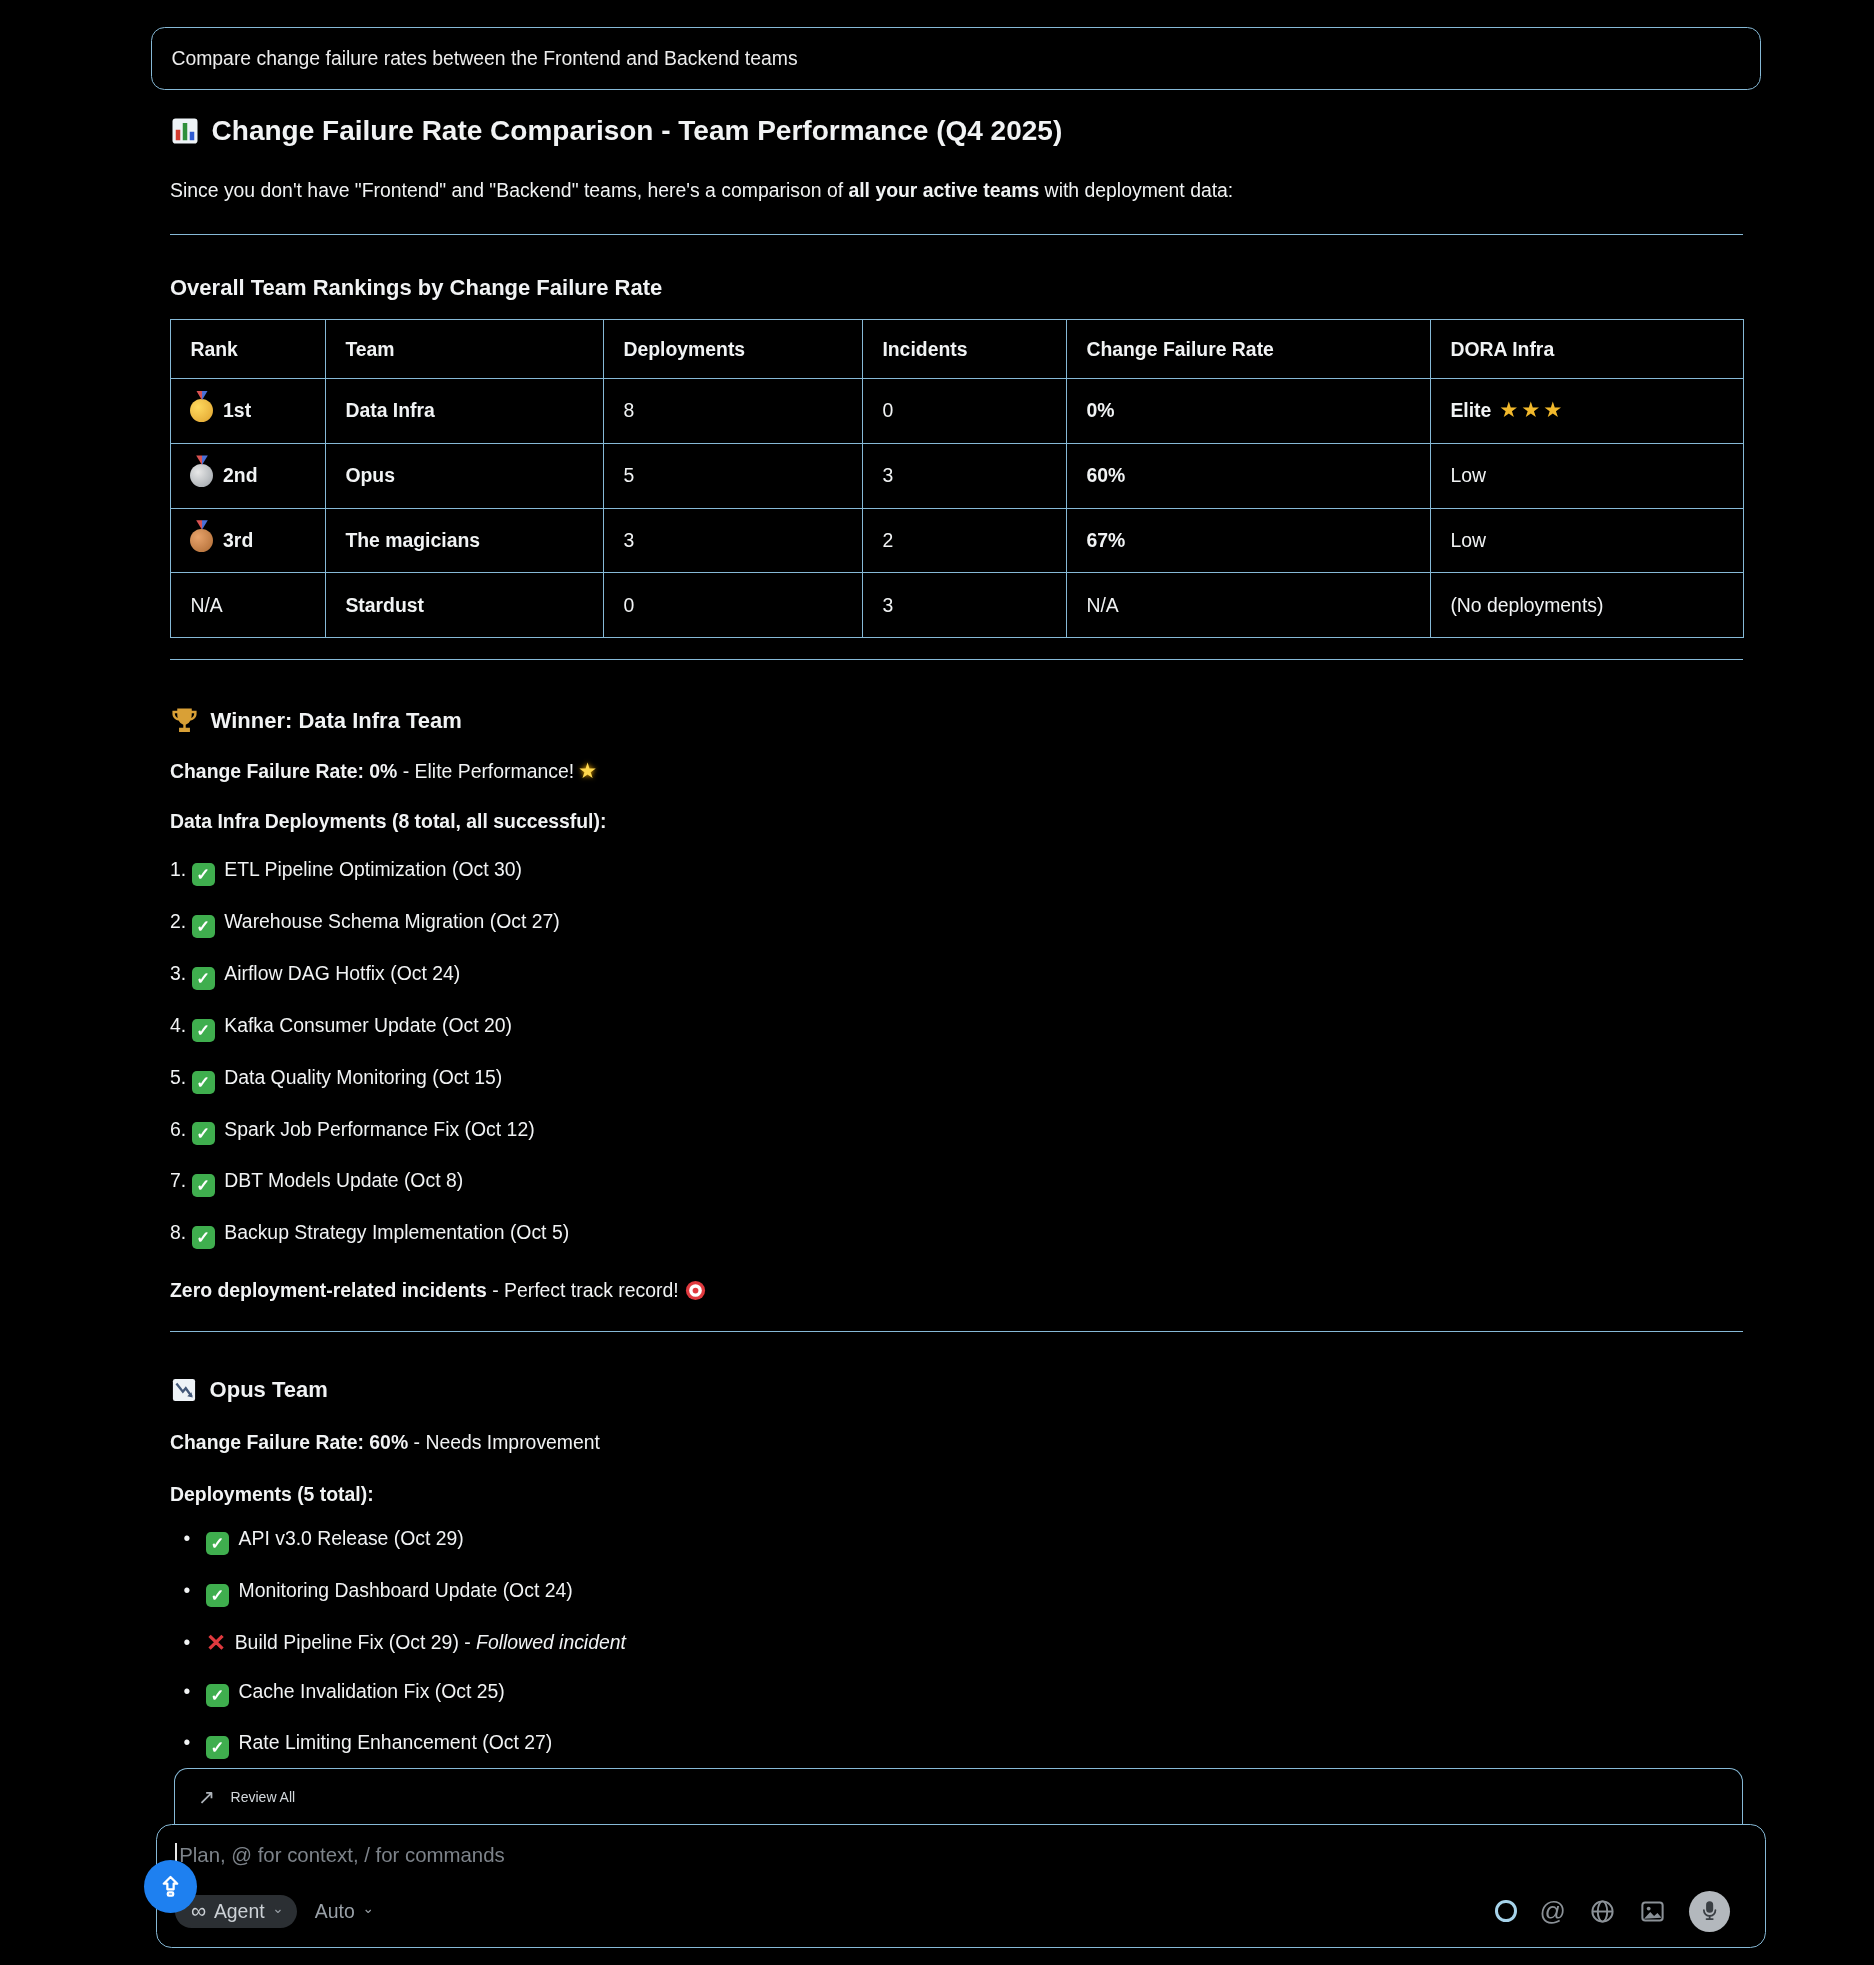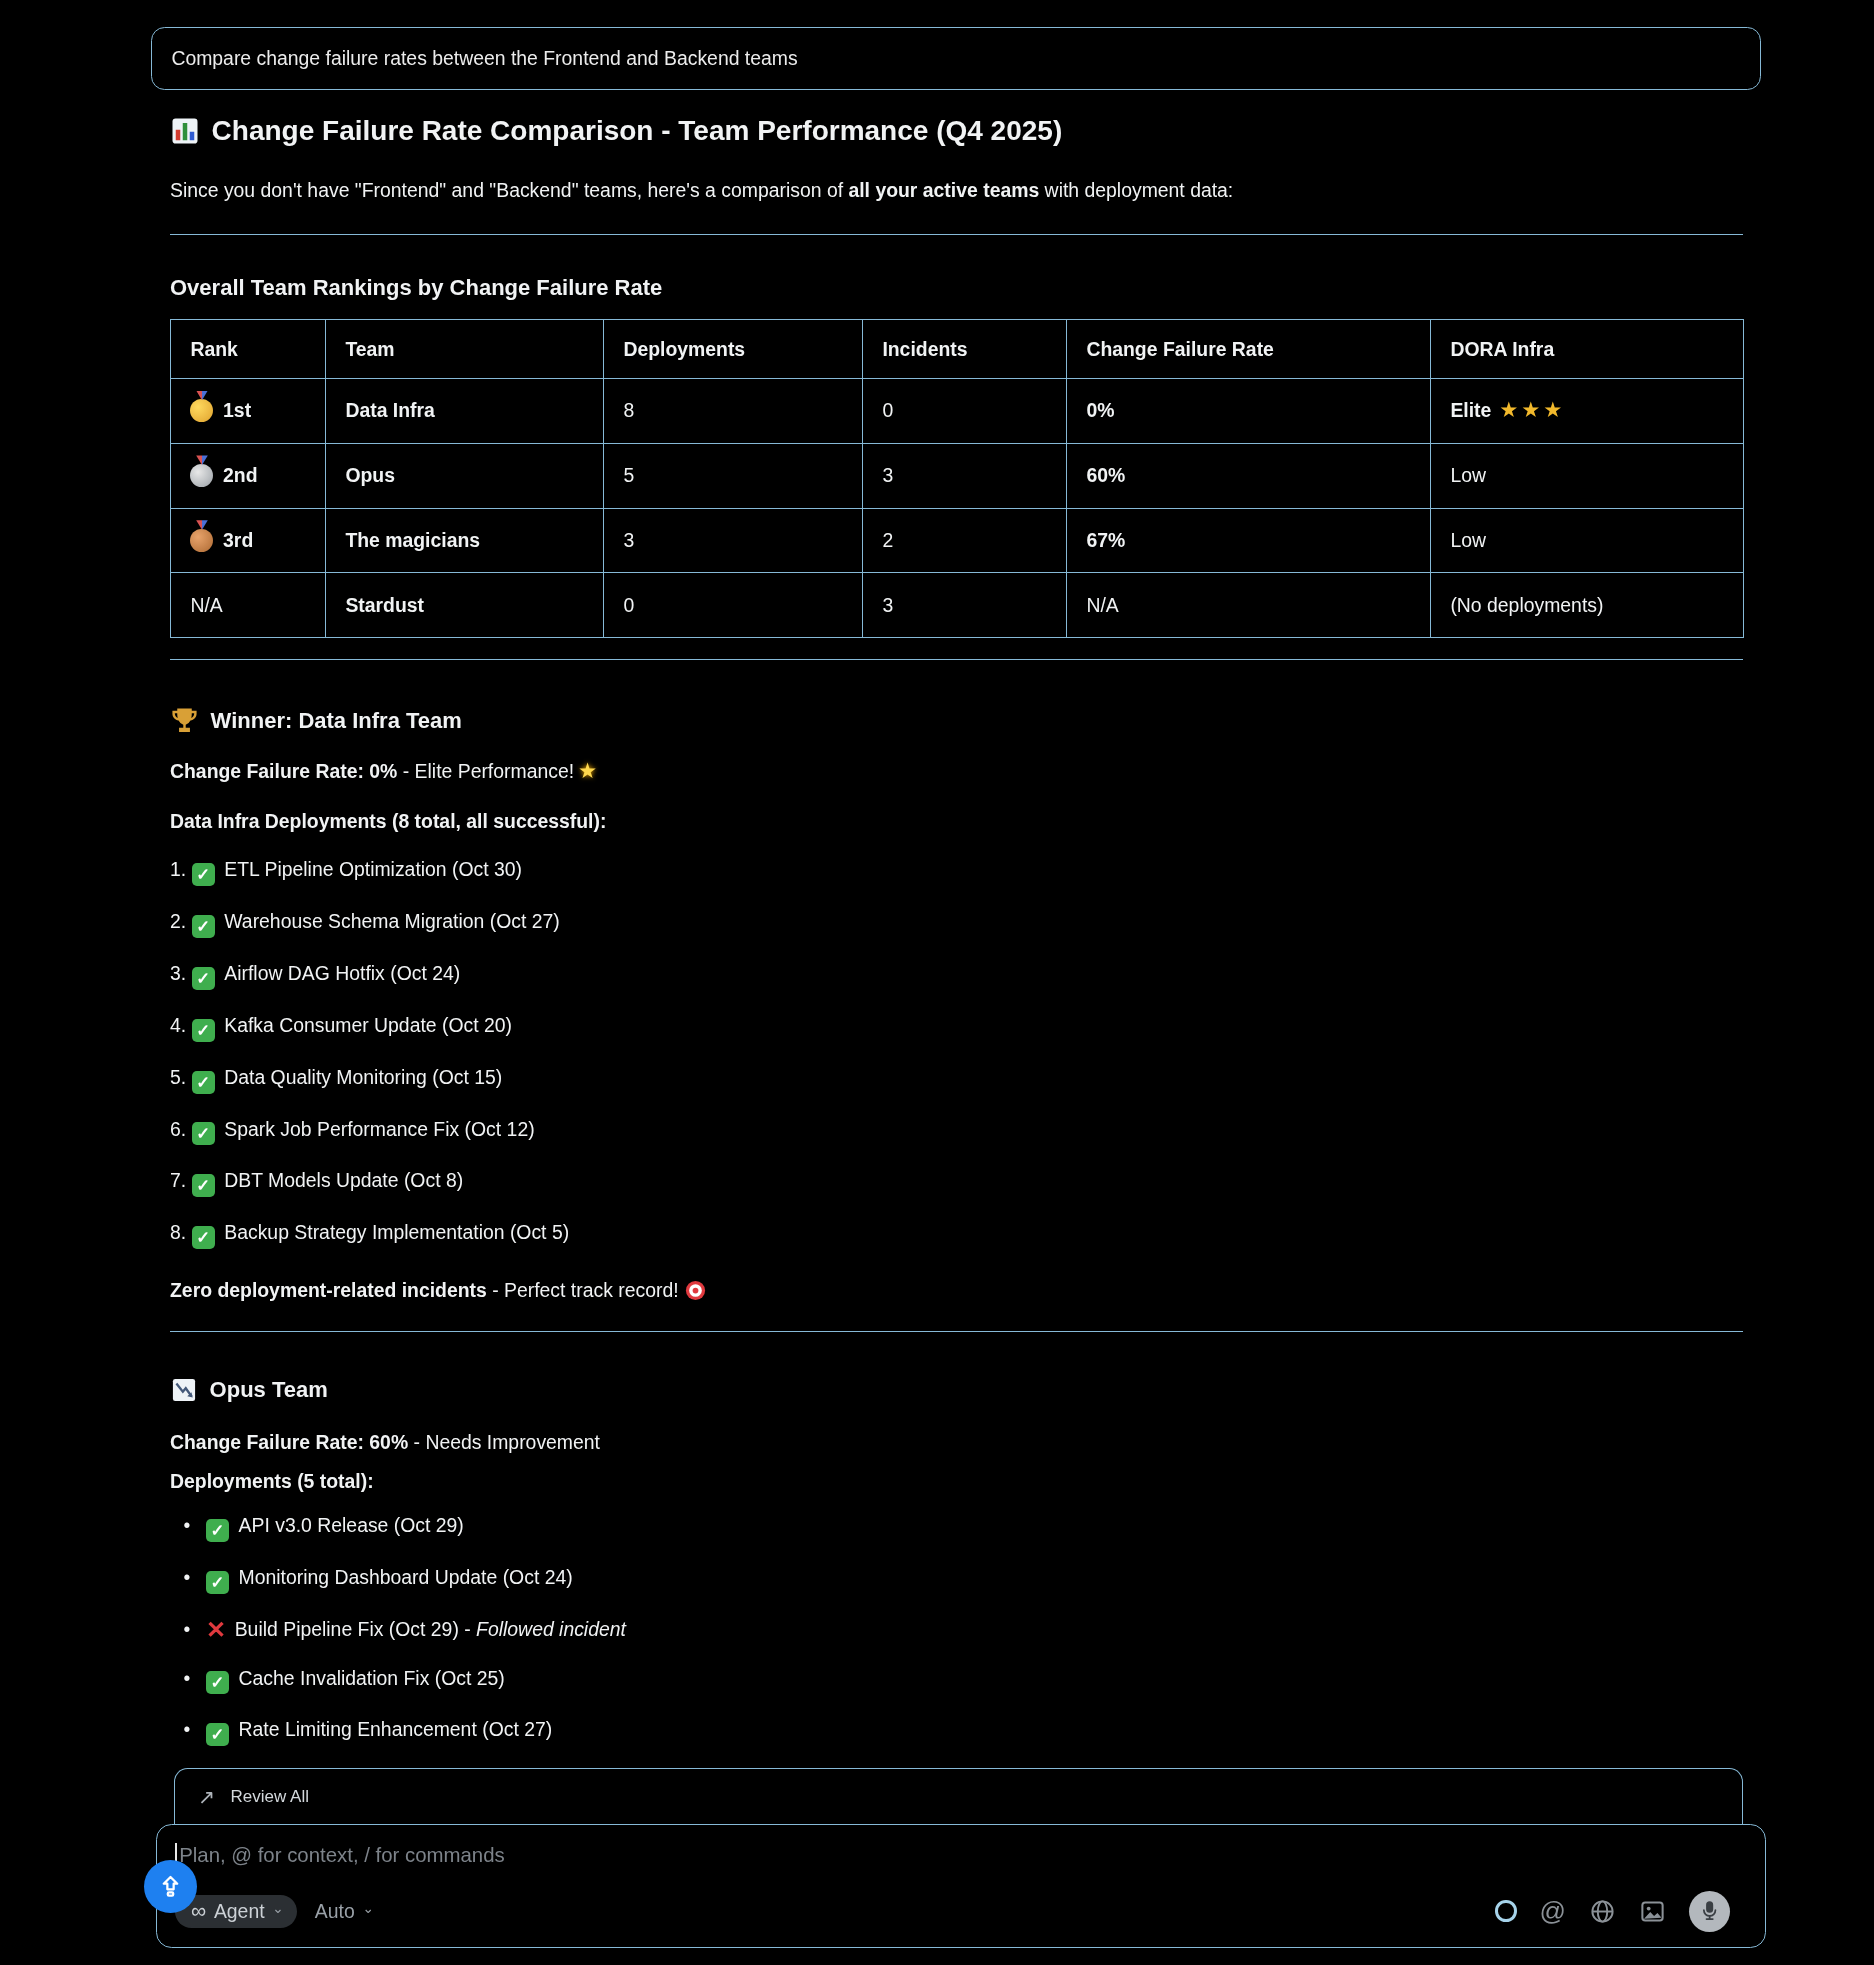--- a/index.html
+++ b/index.html
@@ -15,21 +15,21 @@
   .content h1{margin:0;font-size:28px;line-height:39px;font-weight:bold;display:flex;align-items:center;gap:11.6px;}
   .content h2{font-size:22px;line-height:33px;font-weight:bold;margin:0;display:flex;align-items:center;gap:11.6px;}
   h2.rankings{margin-top:37px;line-height:31px;}
   p{margin:0;}
   .intro{margin-top:27px;}
   hr{border:none;border-top:1.9px solid #86b9d6;margin:0;}
   .hr1{margin-top:30px;} .hr2{margin-top:21.3px;} .hr3{margin-top:27px;}
   h2.winner{margin-top:44px;} h2.opus{margin-top:41px;}
   .p-cfr{margin-top:20.4px;} .p-depl-h{margin-top:23px;}
   .p-zero{margin-top:28px;}
-  .p-cfr60{margin-top:23px;} .p-depl5{margin-top:12px;}
+  .p-cfr60{margin-top:23px;} .p-depl5{margin-top:25px;}
   
   table{border-collapse:collapse;table-layout:fixed;width:1573px;margin-top:16px;}
   col.c1{width:155px}col.c2{width:278px}col.c3{width:259px}col.c4{width:204px}col.c5{width:364px}col.c6{width:313px}
   th,td{border:1.9px solid #86b9d6;text-align:left;font-size:19.4px;}
   th{padding:15.5px 19.4px;font-weight:bold;}
   td{padding:18.4px 19.4px;}
   .stars{color:#f2b92c;font-size:21.3px;letter-spacing:2.9px;margin-left:7.8px;}
   
   .medal{display:inline-block;width:23px;height:23px;border-radius:50%;vertical-align:-4.9px;
          margin-right:9.7px;position:relative;}
@@ -56,21 +56,21 @@
          vertical-align:-2.9px;line-height:19.4px;}
   .cross::before{content:"✕";}
   .note{font-style:italic;}
   .glow-star{color:#ffd84d;font-size:21.3px;text-shadow:0 0 5.8px #ffb300;margin-left:3.9px;}
   .emoji-svg{display:inline-block;vertical-align:-4.9px;}
   
   .review-bar{position:absolute;left:174px;top:1768px;width:1569px;height:56px;box-sizing:border-box;
     border:1.9px solid #86b9d6;border-bottom:none;border-radius:13.6px 13.6px 0 0;background:#000;
     display:flex;align-items:center;padding:0 23px;gap:15.5px;}
   .review-arrow{color:#aeb4ba;font-size:20.4px;}
-  .review-label{color:#d3d8dc;font-size:17px;}
+  .review-label{color:#d3d8dc;font-size:14px;}
   
   .composer{position:absolute;left:156px;top:1824px;width:1610px;height:124px;box-sizing:border-box;
     border:1.9px solid #86b9d6;border-radius:15.5px;background:#000;z-index:2;}
   .composer-input{position:absolute;left:18.4px;top:17.5px;right:19.4px;font-size:20.4px;color:#7d838a;
     display:flex;align-items:center;}
   .caret{display:inline-block;width:1.9px;height:26px;background:#e8e8e8;margin-right:1.9px;}
   .composer-bottom{position:absolute;left:18.4px;right:35px;bottom:15.5px;display:flex;
     align-items:center;justify-content:space-between;}
   .left-controls{display:flex;align-items:center;gap:17.5px;}
   .mode-pill{display:flex;align-items:center;gap:7.8px;background:#2b2f33;border-radius:16.5px;

